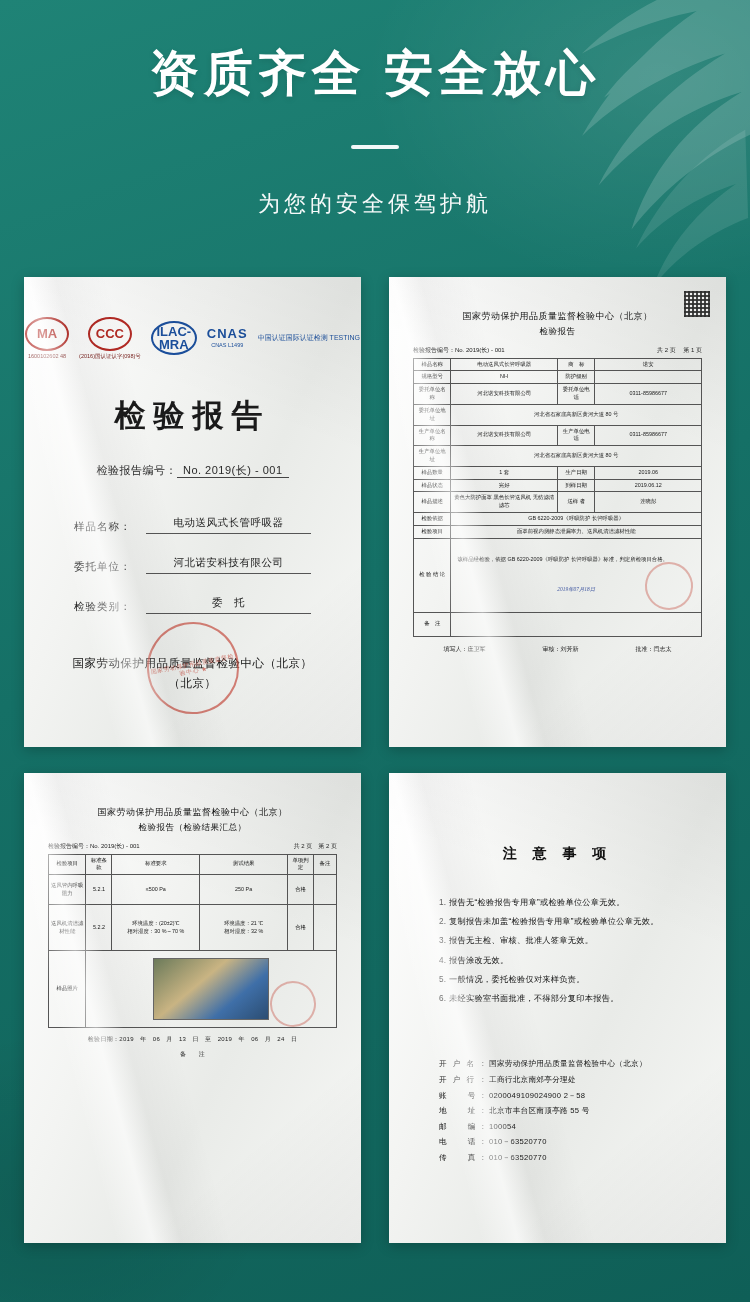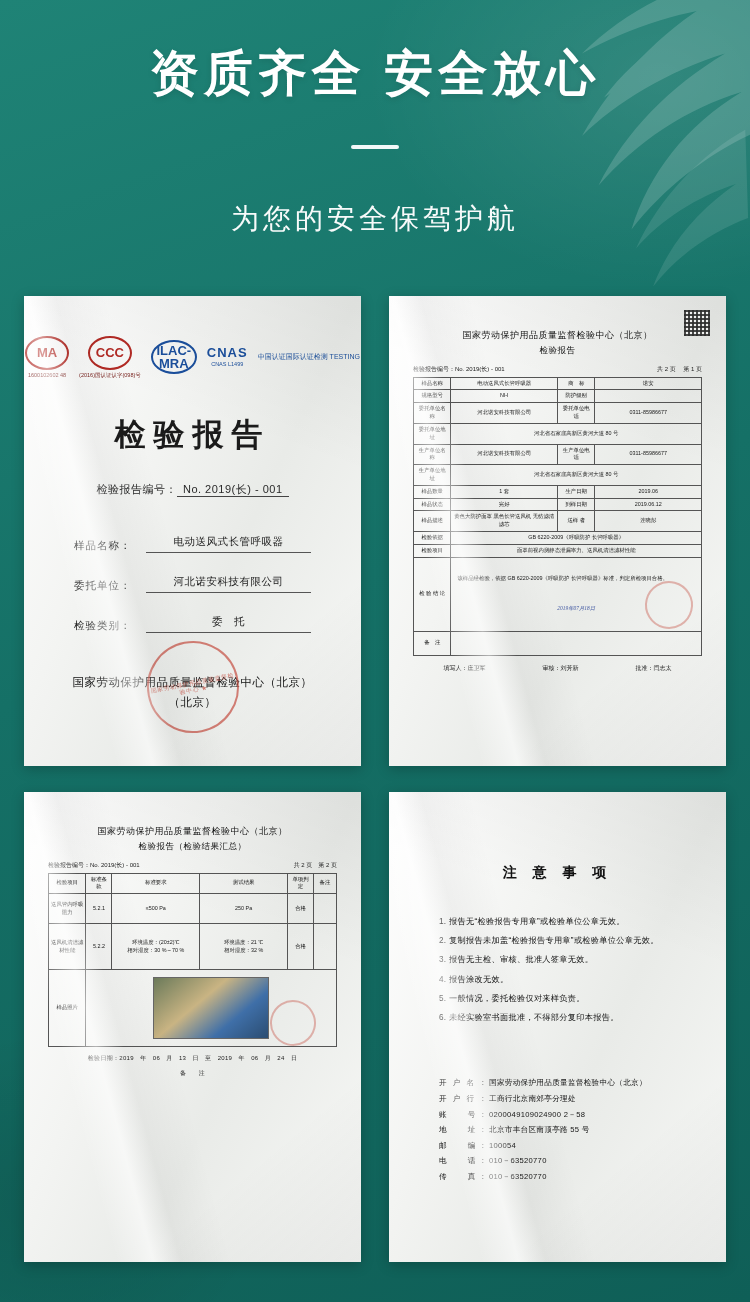--- a/index.html
+++ b/index.html
@@ -57,23 +57,23 @@
   .divider {
     width: 48px;
     height: 4px;
     background: #ffffff;
     margin: 42px auto 0;
     border-radius: 2px;
     opacity: 0.95;
   }
   .sub-title {
     color: #ffffff;
-    font-size: 28px;
+    font-size: 22px;
     letter-spacing: 4px;
-    margin-top: 51px;
+    margin-top: 40px;
     opacity: 0.97;
   }
   .cards {
     margin-top: 58px;
     padding: 0 24px;
     display: grid;
     grid-template-columns: 1fr 1fr;
     grid-gap: 26px 28px;
   }
   .cert {

